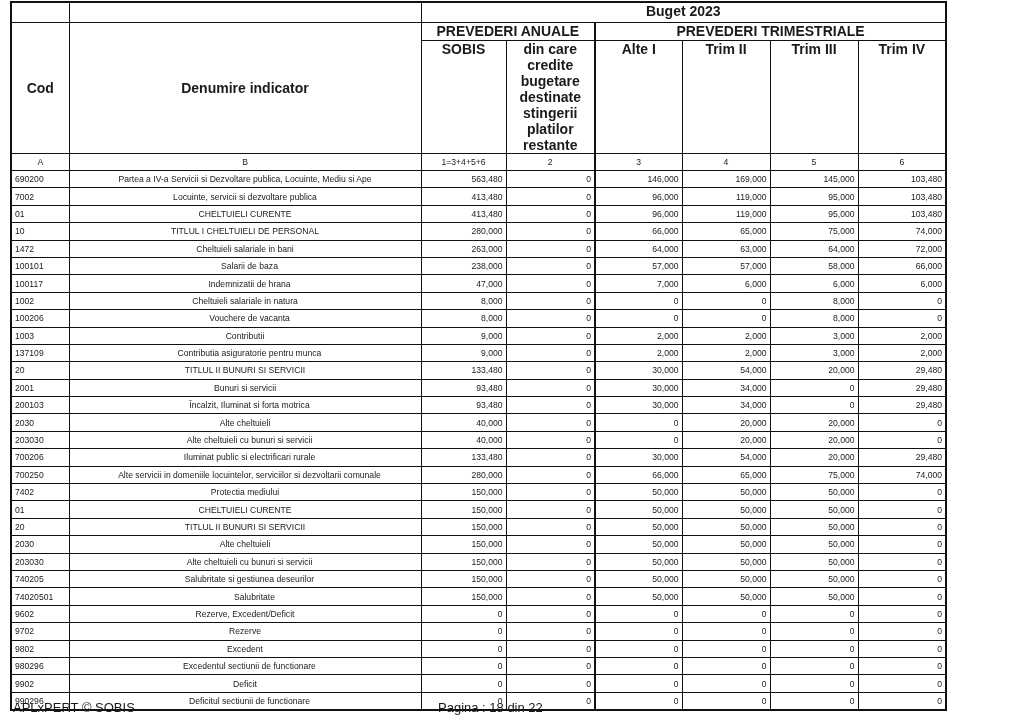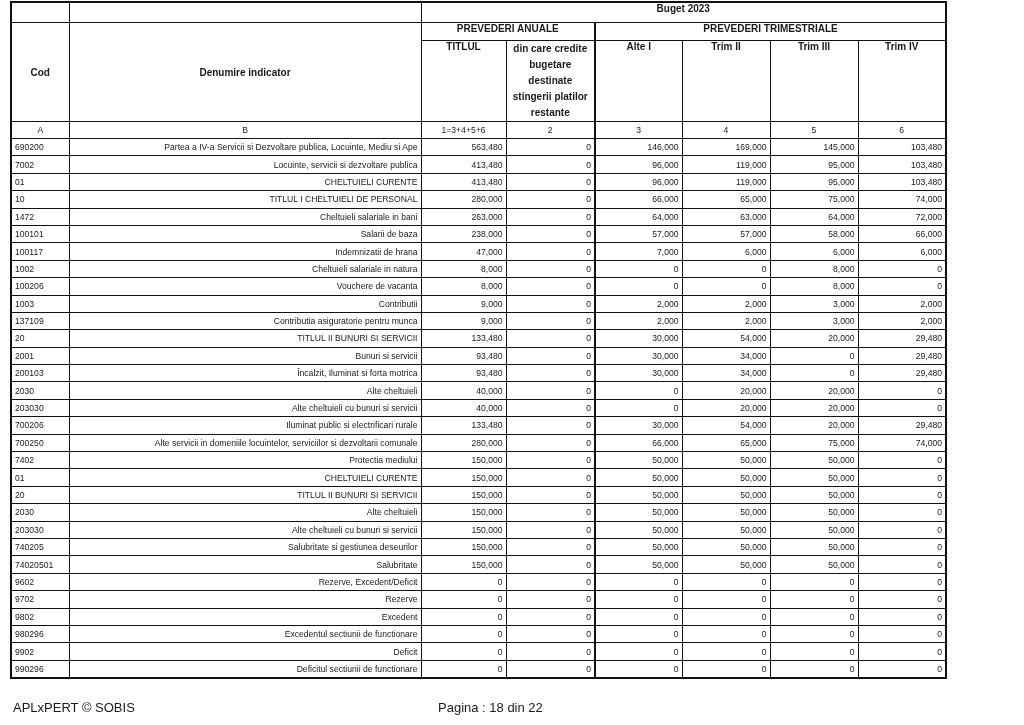--- a/index.html
+++ b/index.html
@@ -2,31 +2,31 @@
 <html><head>
 <meta charset="utf-8">
 <style>
   html, body { margin:0; padding:0; background:#ffffff; }
   body { width:1024px; height:725px; position:relative; overflow:hidden;
          font-family:"Liberation Sans", sans-serif; color:#1a1a1a; }
   table.budget { position:absolute; left:10px; top:1px; border-collapse:collapse;
                  table-layout:fixed; width:935px; border:2px solid #111; }
   table.budget td, table.budget th { border:1px solid #111; padding:0 3px;
                  font-size:8.6px; overflow:hidden; white-space:nowrap; }
-  table.budget th { font-weight:bold; font-size:10px; vertical-align:top; }
+  table.budget th { font-weight:bold; font-size:14px; vertical-align:top; }
   .h-top th { height:19px; vertical-align:middle; }
   .h-sec th { height:17px; vertical-align:middle; }
   .h-cols th { height:58px; padding-top:2px; }
   .h-cols th.wrap { white-space:normal; line-height:16px; }
   th.mid { vertical-align:middle !important; }
   .h-idx td { height:16px; text-align:center; font-size:10.5px; border-bottom:2px solid #111; }
   tr.row td { height:16.4px; line-height:16px; }
   td.num { text-align:right; }
   td.code { text-align:left; }
-  td.name { text-align:right; }
+  td.name { text-align:center; }
   .ind1 { padding-left:12px !important; }
   .ind2 { padding-left:22px !important; }
   .thick-l { border-left:2px solid #111 !important; }
   .footer { position:absolute; font-size:13px; top:700px; }
 </style>
 </head>
 <body>
 
 <table class="budget">
   <colgroup>
@@ -45,21 +45,21 @@
       <th></th>
       <th colspan="6">Buget 2023</th>
     </tr>
     <tr class="h-sec">
       <th rowspan="2" class="mid" style="vertical-align:middle">Cod</th>
       <th rowspan="2" class="mid" style="vertical-align:middle">Denumire indicator</th>
       <th colspan="2">PREVEDERI ANUALE</th>
       <th colspan="4" class="thick-l">PREVEDERI TRIMESTRIALE</th>
     </tr>
     <tr class="h-cols">
-      <th>TITLUL</th>
+      <th>SOBIS</th>
       <th class="wrap">din care credite bugetare destinate stingerii platilor restante</th>
       <th class="thick-l">Alte I</th>
       <th>Trim II</th>
       <th>Trim III</th>
       <th>Trim IV</th>
     </tr>
     <tr class="h-idx">
       <td>A</td>
       <td>B</td>
       <td>1=3+4+5+6</td>

